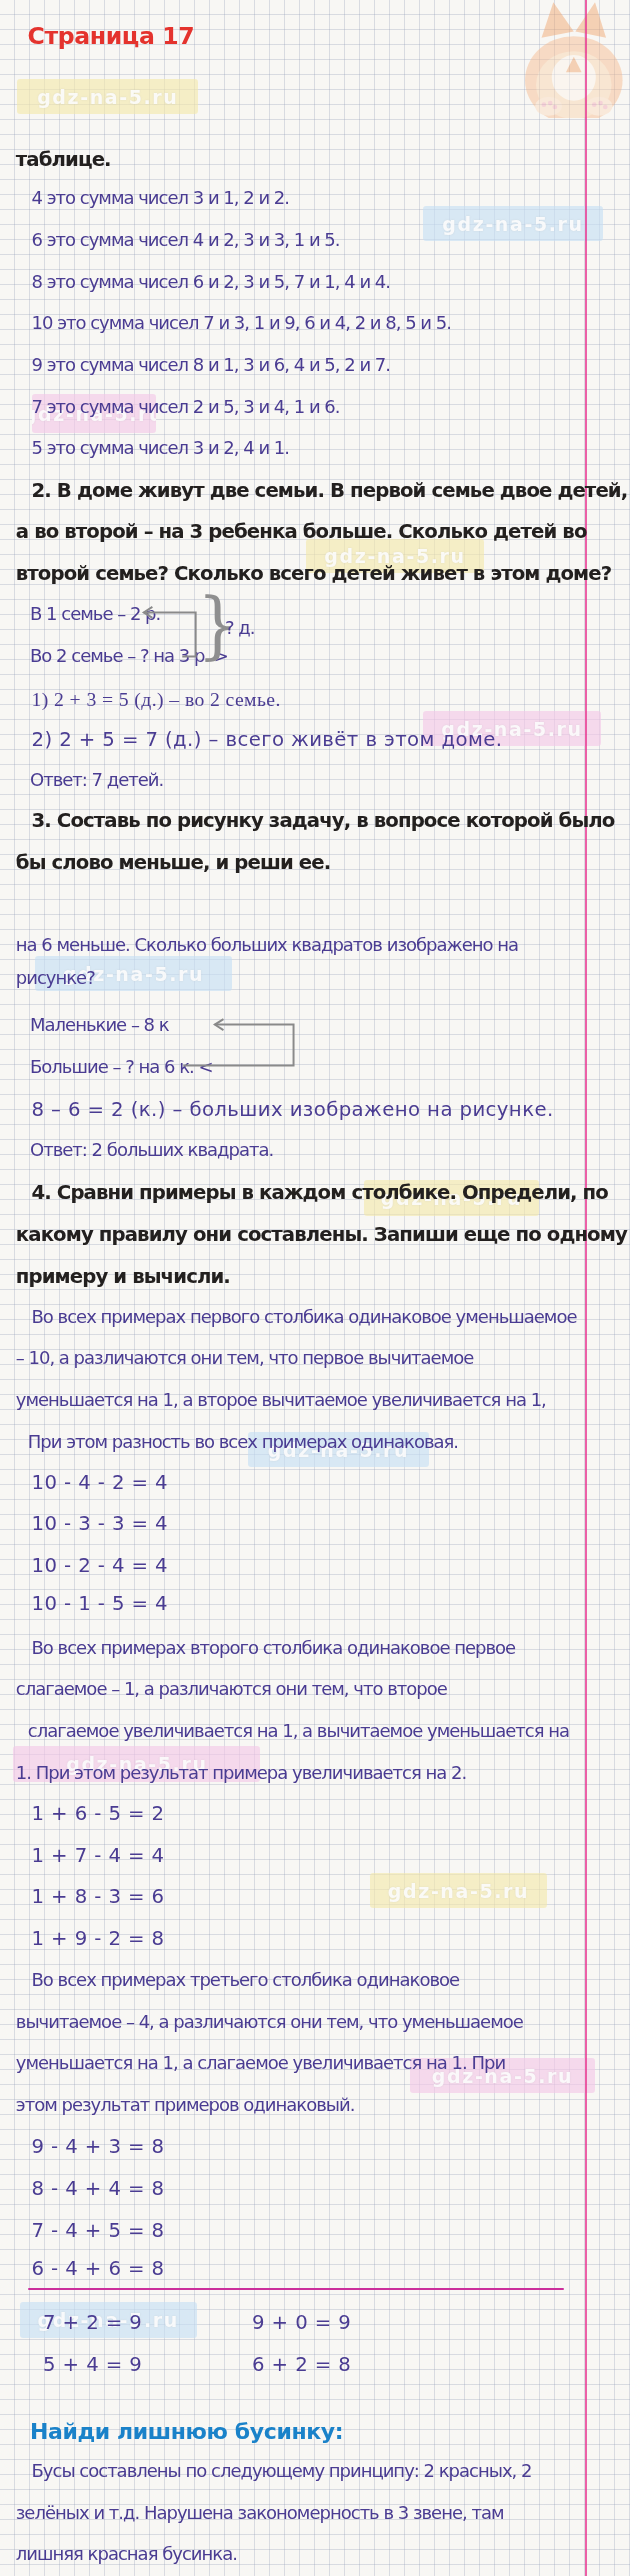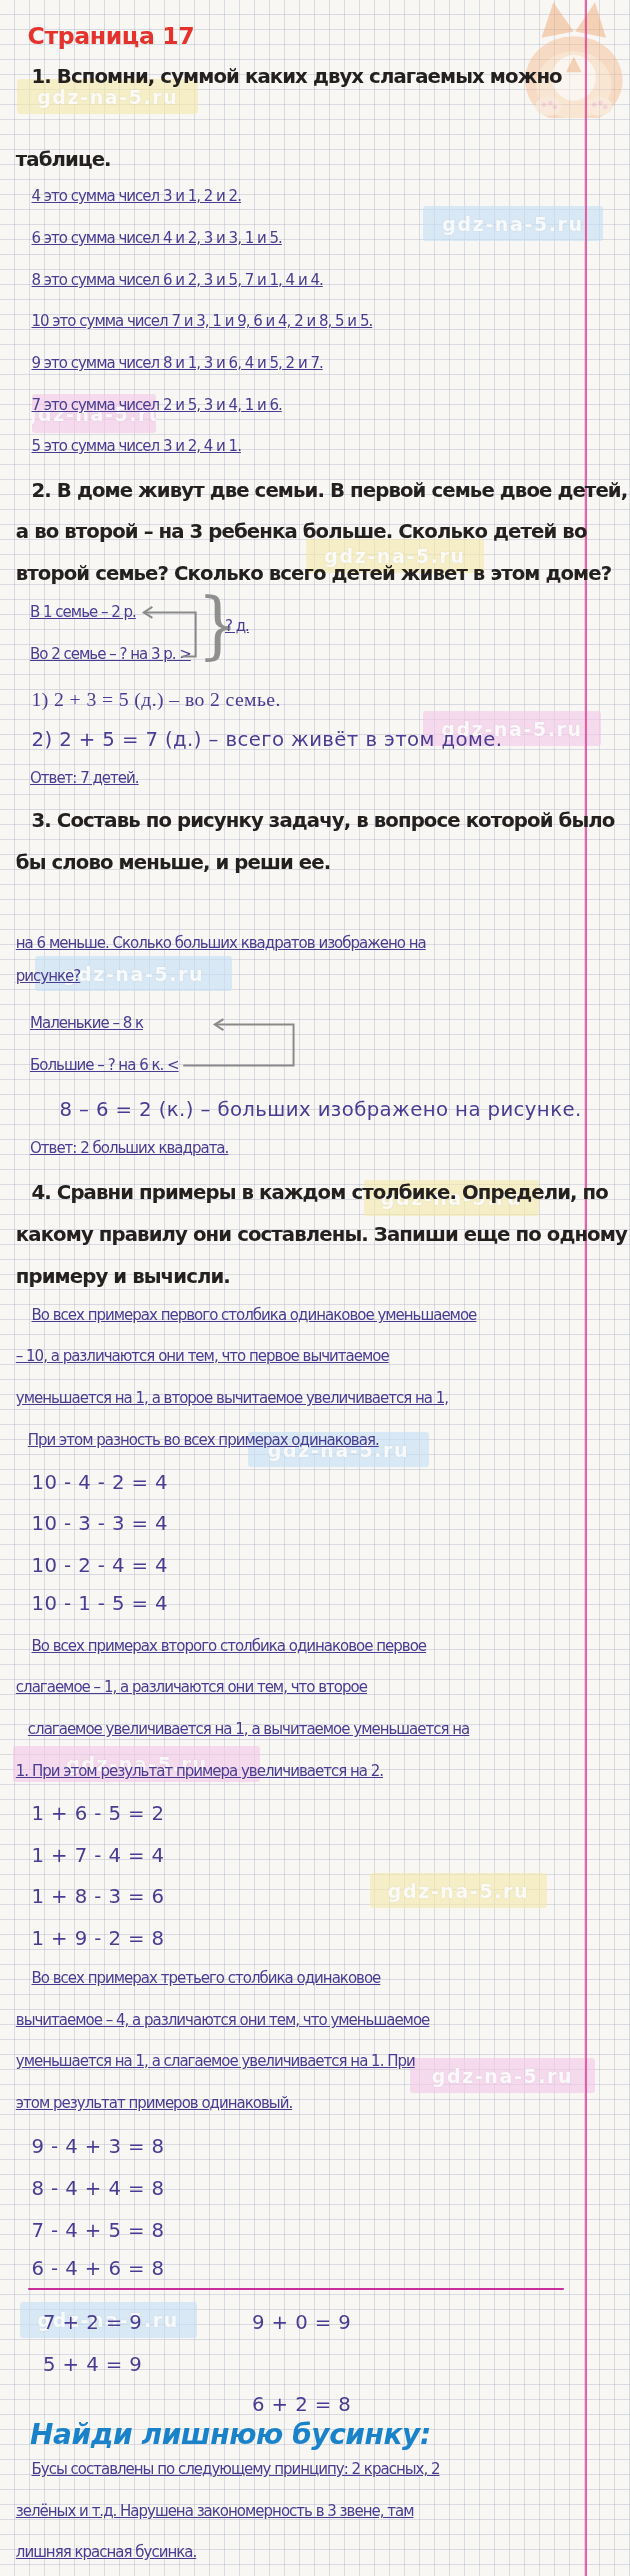--- a/index.html
+++ b/index.html
@@ -7,23 +7,23 @@
     position:relative;width:630px;height:2576px;margin:0 auto;overflow:hidden;
     background-color:#f8f7f4;
     background-image:
       repeating-linear-gradient(to right, transparent 0px, transparent 14px, rgba(150,160,185,.32) 14px, rgba(150,160,185,.32) 15px),
       repeating-linear-gradient(to bottom, transparent 0px, transparent 14px, rgba(150,160,185,.32) 14px, rgba(150,160,185,.32) 15px);
     font-family:"DejaVu Sans", sans-serif;
   }
   .ln{position:absolute;white-space:nowrap;line-height:1.05;}
   .hdr{font-size:23.6px;color:#e4332d;letter-spacing:-0.4px;font-weight:bold;}
   .task{font-size:19.7px;font-weight:bold;color:#23201f;letter-spacing:-0.9px;}
-  .ans{font-size:15px;color:#4a3c92;letter-spacing:-1px;text-decoration:underline;}
+  .ans{font-size:18px;color:#4a3c92;letter-spacing:-1px;}
   .eq{font-size:19.7px;color:#4a3c92;letter-spacing:0.4px;}
-  .blue-h{font-size:28px;font-weight:bold;color:#1a82c9;letter-spacing:-0.4px;font-style:italic;}
+  .blue-h{font-size:22px;font-weight:bold;color:#1a82c9;letter-spacing:-0.4px;}
   .hl{position:absolute;border-radius:3.2px;display:flex;align-items:center;justify-content:center;overflow:hidden;}
   .hl span{
     font-size:19px;font-weight:bold;letter-spacing:1.6px;color:rgba(255,255,255,.85);
     text-shadow:0 0 1.6px rgba(180,180,180,.35);white-space:nowrap;
   }
   .hl-y{background:rgba(243,233,170,.62);}
   .hl-p{background:rgba(244,198,230,.62);}
   .hl-b{background:rgba(197,222,243,.62);}
   .margin-line{position:absolute;left:585px;top:0;width:1.6px;height:2576px;background:rgba(232,54,143,.78);}
   .divider{position:absolute;left:27.6px;top:2288px;width:536px;height:2.4px;background:#cb2f9b;border-radius:1.6px;}
@@ -88,21 +88,20 @@
       <span>gdz-na-5.ru</span>
     </div>
   <div class="hl hl-b" style="left:19.7px;top:2302px;width:177px;height:36px;">
       <span>gdz-na-5.ru</span>
     </div>
 
   <div class="margin-line"></div>
 
   <div class="ln hdr" style="left:27.6px;top:23.6px;">Страница 17</div>
 
-  <div class="ln task" style="left:31.5px;top:67px;">1. Вспомни, суммой каких двух слагаемых можно</div>
   <div class="ln task" style="left:15.8px;top:150px;">таблице.</div>
   <div class="ln ans" style="left:31.5px;top:189px;">4 это сумма чисел 3 и 1, 2 и 2.</div>
   <div class="ln ans" style="left:31.5px;top:231px;">6 это сумма чисел 4 и 2, 3 и 3, 1 и 5.</div>
   <div class="ln ans" style="left:31.5px;top:273px;">8 это сумма чисел 6 и 2, 3 и 5, 7 и 1, 4 и 4.</div>
   <div class="ln ans" style="left:31.5px;top:314px;">10 это сумма чисел 7 и 3, 1 и 9, 6 и 4, 2 и 8, 5 и 5.</div>
   <div class="ln ans" style="left:31.5px;top:356px;">9 это сумма чисел 8 и 1, 3 и 6, 4 и 5, 2 и 7.</div>
   <div class="ln ans" style="left:31.5px;top:398px;">7 это сумма чисел 2 и 5, 3 и 4, 1 и 6.</div>
   <div class="ln ans" style="left:31.5px;top:439px;">5 это сумма чисел 3 и 2, 4 и 1.</div>
 
   <div class="ln task" style="left:31.5px;top:481px;">2. В доме живут две семьи. В первой семье двое детей,</div>
@@ -127,21 +126,21 @@
   <div class="ln ans" style="left:15.8px;top:936px;">на 6 меньше. Сколько больших квадратов изображено на</div>
   <div class="ln ans" style="left:15.8px;top:969px;">рисунке?</div>
 
   <div class="ln ans" style="left:30px;top:1016px;">Маленькие – 8 к</div>
   <div class="ln ans" style="left:30px;top:1058px;">Большие – ? на 6 к. &lt;</div>
   <svg class="scheme-svg" style="left:177px;top:1015px;" width="126" height="57" viewBox="0 0 160 72">
     <polyline points="48,12 148,12 148,64 8,64" fill="none" stroke="#8a8a8a" stroke-width="2.5"></polyline>
     <polyline points="59,5 48,12 59,19" fill="none" stroke="#8a8a8a" stroke-width="2.5"></polyline>
   </svg>
 
-  <div class="ln eq" style="left:31.5px;top:1100px;margin-left:28px;">8 – 6 = 2 (к.) – больших изображено на рисунке.</div>
+  <div class="ln eq" style="left:31.5px;top:1100px;">8 – 6 = 2 (к.) – больших изображено на рисунке.</div>
   <div class="ln ans" style="left:30px;top:1141px;">Ответ: 2 больших квадрата.</div>
 
   <div class="ln task" style="left:31.5px;top:1183px;">4. Сравни примеры в каждом столбике. Определи, по</div>
   <div class="ln task" style="left:15.8px;top:1225px;">какому правилу они составлены. Запиши еще по одному</div>
   <div class="ln task" style="left:15.8px;top:1267px;">примеру и вычисли.</div>
 
   <div class="ln ans" style="left:31.5px;top:1308px;">Во всех примерах первого столбика одинаковое уменьшаемое</div>
   <div class="ln ans" style="left:15.8px;top:1349px;">– 10, а различаются они тем, что первое вычитаемое</div>
   <div class="ln ans" style="left:15.8px;top:1391px;">уменьшается на 1, а второе вычитаемое увеличивается на 1,</div>
   <div class="ln ans" style="left:15.8px;top:1433px;margin-left:12px;">При этом разность во всех примерах одинаковая.</div>
@@ -166,21 +165,21 @@
   <div class="ln eq" style="left:31.5px;top:2137px;">9 - 4 + 3 = 8</div>
   <div class="ln eq" style="left:31.5px;top:2179px;">8 - 4 + 4 = 8</div>
   <div class="ln eq" style="left:31.5px;top:2221px;">7 - 4 + 5 = 8</div>
   <div class="ln eq" style="left:31.5px;top:2259px;">6 - 4 + 6 = 8</div>
 
   <div class="divider"></div>
 
   <div class="ln eq" style="left:43px;top:2313px;">7 + 2 = 9</div>
   <div class="ln eq" style="left:252px;top:2313px;">9 + 0 = 9</div>
   <div class="ln eq" style="left:43px;top:2355px;">5 + 4 = 9</div>
-  <div class="ln eq" style="left:252px;top:2355px;margin-top:40px;">6 + 2 = 8</div>
+  <div class="ln eq" style="left:252px;top:2355px;">6 + 2 = 8</div>
 
   <div class="ln blue-h" style="left:30px;top:2420px;">Найди лишнюю бусинку:</div>
   <div class="ln ans" style="left:31.5px;top:2462px;">Бусы составлены по следующему принципу: 2 красных, 2</div>
   <div class="ln ans" style="left:15.8px;top:2504px;">зелёных и т.д. Нарушена закономерность в 3 звене, там</div>
   <div class="ln ans" style="left:15.8px;top:2545px;">лишняя красная бусинка.</div>
 
 </div>
 
 
 </body></html>

